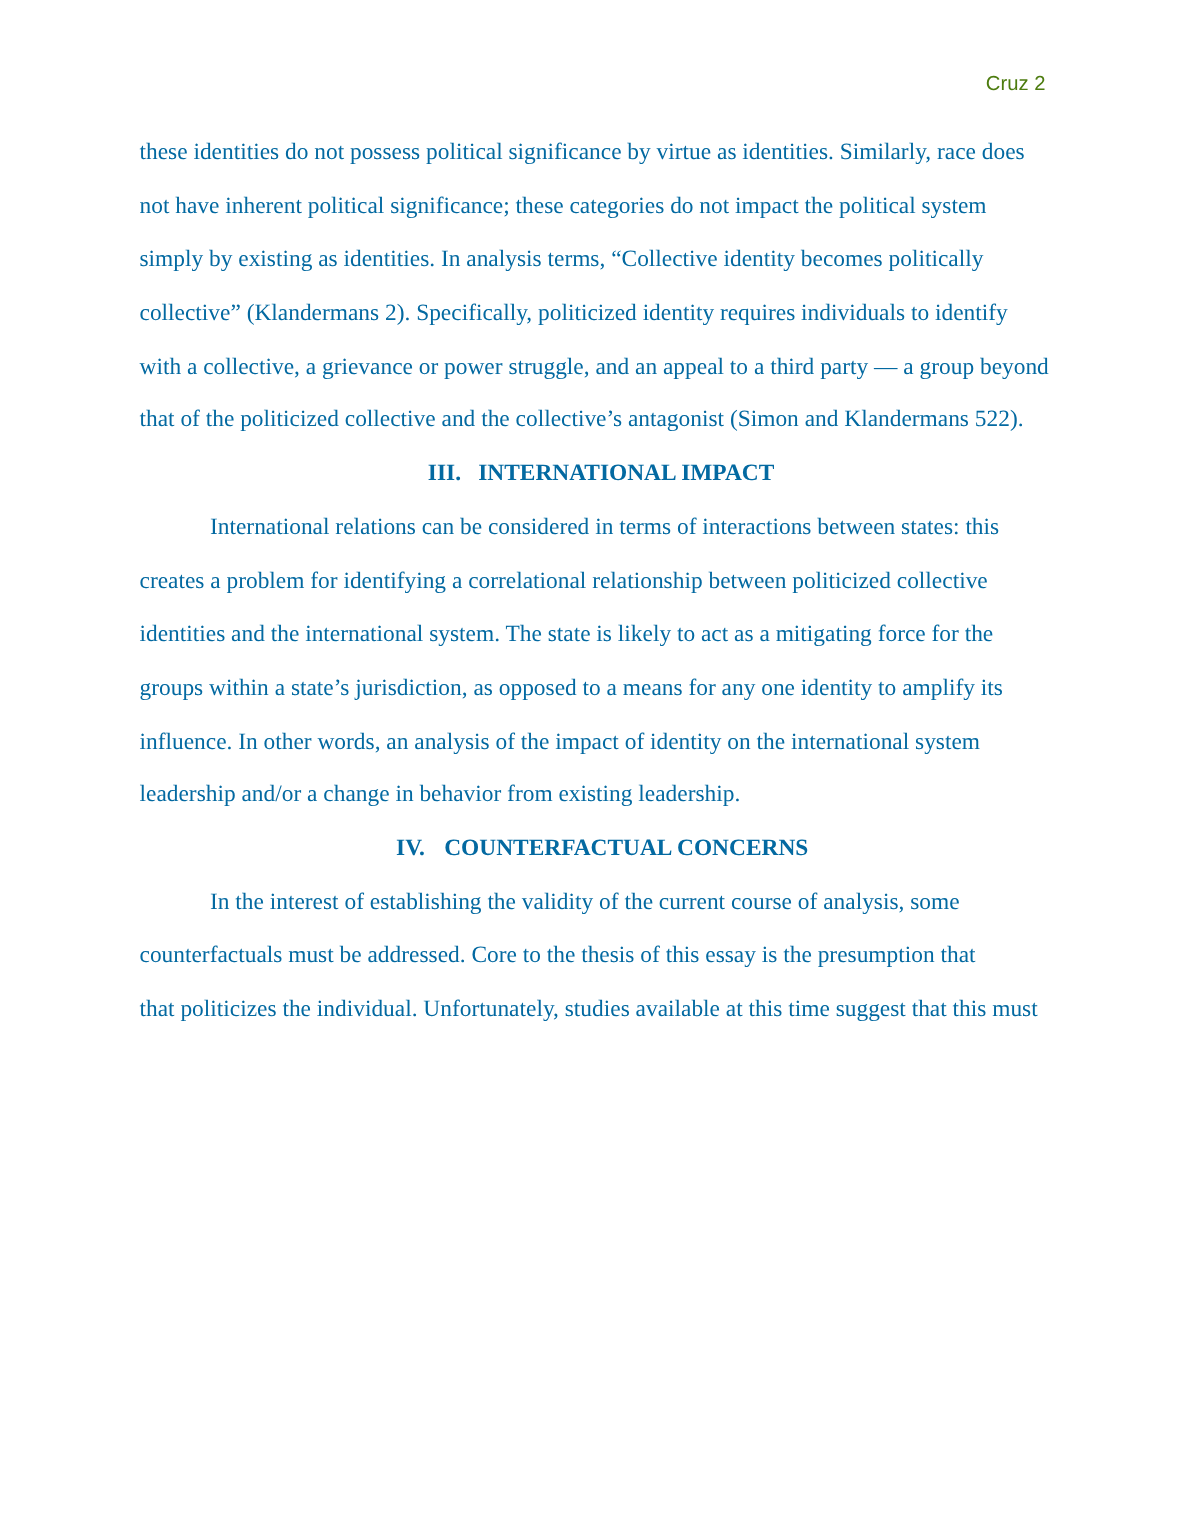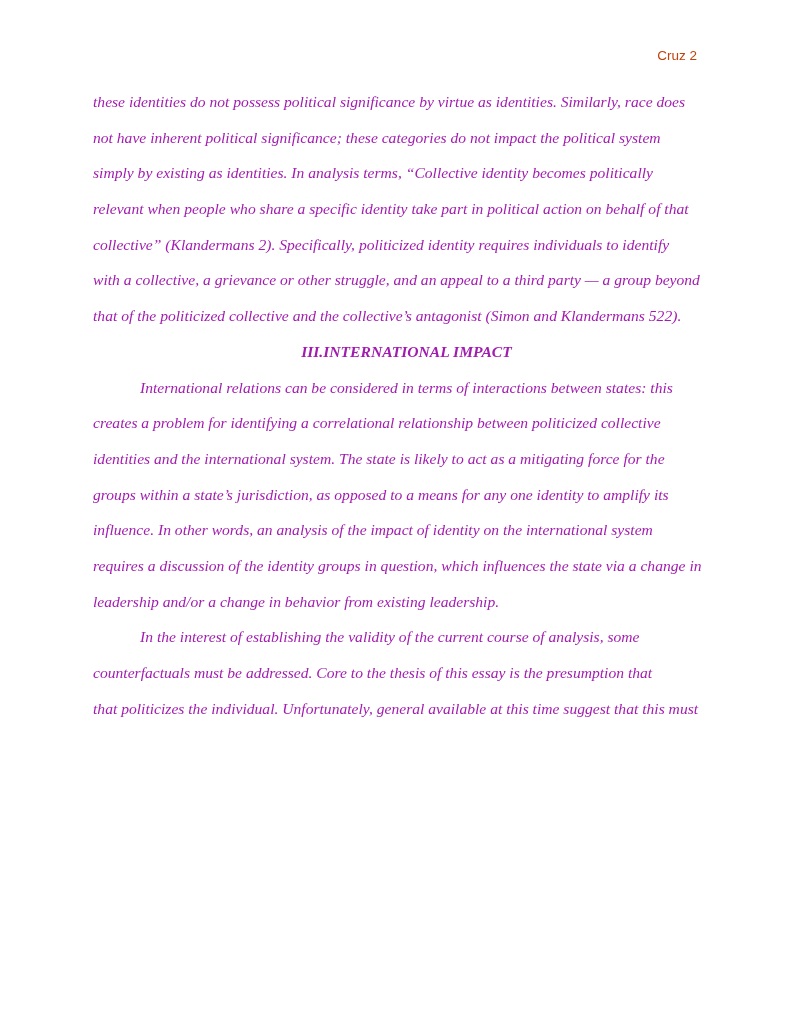--- a/index.html
+++ b/index.html
@@ -20,32 +20,31 @@
       width: 791px;
       height: 1023px;
       background: #ffffff;
     }
     .running-head {
       position: absolute;
       top: 47px;
       right: 94px;
       font-family: "Liberation Sans", sans-serif;
       font-size: 13.5px;
-      color: #c2410c;
+      color: #4d7c0f;
       line-height: 18px;
     }
     .body-text {
       position: absolute;
       left: 93px;
       top: 90px;
       width: 610px;
       font-family: "Liberation Serif", serif;
       font-size: 15.6px;
-      color: #a21caf;
-      font-style: italic;
+      color: #0369a1;
     }
     .line {
       height: 35.7px;
       line-height: 24px;
       white-space: nowrap;
     }
     .line.indent {
       padding-left: 47px;
     }
     .heading {
@@ -53,57 +52,58 @@
       line-height: 24px;
       font-weight: bold;
       text-align: center;
       white-space: nowrap;
       width: 604px;
       position: relative;
     }
     .heading .num {
       display: inline-block;
       width: 45px;
-      text-align: right;
+      text-align: center;
     }
   </style>
 </head>
 <body>
 
 <div class="page">
 
   <div class="running-head">Cruz 2</div>
 
   <div class="body-text">
 
     <div>
       <div class="line">these identities do not possess political significance by virtue as identities. Similarly, race does</div>
       <div class="line">not have inherent political significance; these categories do not impact the political system</div>
       <div class="line">simply by existing as identities. In analysis terms, “Collective identity becomes politically</div>
-      <div class="line">relevant when people who share a specific identity take part in political action on behalf of that</div>
       <div class="line">collective” (Klandermans 2). Specifically, politicized identity requires individuals to identify</div>
-      <div class="line">with a collective, a grievance or other struggle, and an appeal to a third party — a group beyond</div>
+      <div class="line">with a collective, a grievance or power struggle, and an appeal to a third party — a group beyond</div>
       <div class="line">that of the politicized collective and the collective’s antagonist (Simon and Klandermans 522).</div>
     </div>
 
     <div class="heading">
       <span class="num">III.</span><span>INTERNATIONAL IMPACT</span>
     </div>
 
     <div>
       <div class="line indent">International relations can be considered in terms of interactions between states: this</div>
       <div class="line">creates a problem for identifying a correlational relationship between politicized collective</div>
       <div class="line">identities and the international system. The state is likely to act as a mitigating force for the</div>
       <div class="line">groups within a state’s jurisdiction, as opposed to a means for any one identity to amplify its</div>
       <div class="line">influence. In other words, an analysis of the impact of identity on the international system</div>
-      <div class="line">requires a discussion of the identity groups in question, which influences the state via a change in</div>
       <div class="line">leadership and/or a change in behavior from existing leadership.</div>
     </div>
 
+    <div class="heading">
+      <span class="num">IV.</span><span>COUNTERFACTUAL CONCERNS</span>
+    </div>
 
     <div>
       <div class="line indent">In the interest of establishing the validity of the current course of analysis, some</div>
       <div class="line">counterfactuals must be addressed. Core to the thesis of this essay is the presumption that</div>
-      <div class="line">that politicizes the individual. Unfortunately, general available at this time suggest that this must</div>
+      <div class="line">that politicizes the individual. Unfortunately, studies available at this time suggest that this must</div>
     </div>
 
   </div>
 </div>
 
 </body></html>

